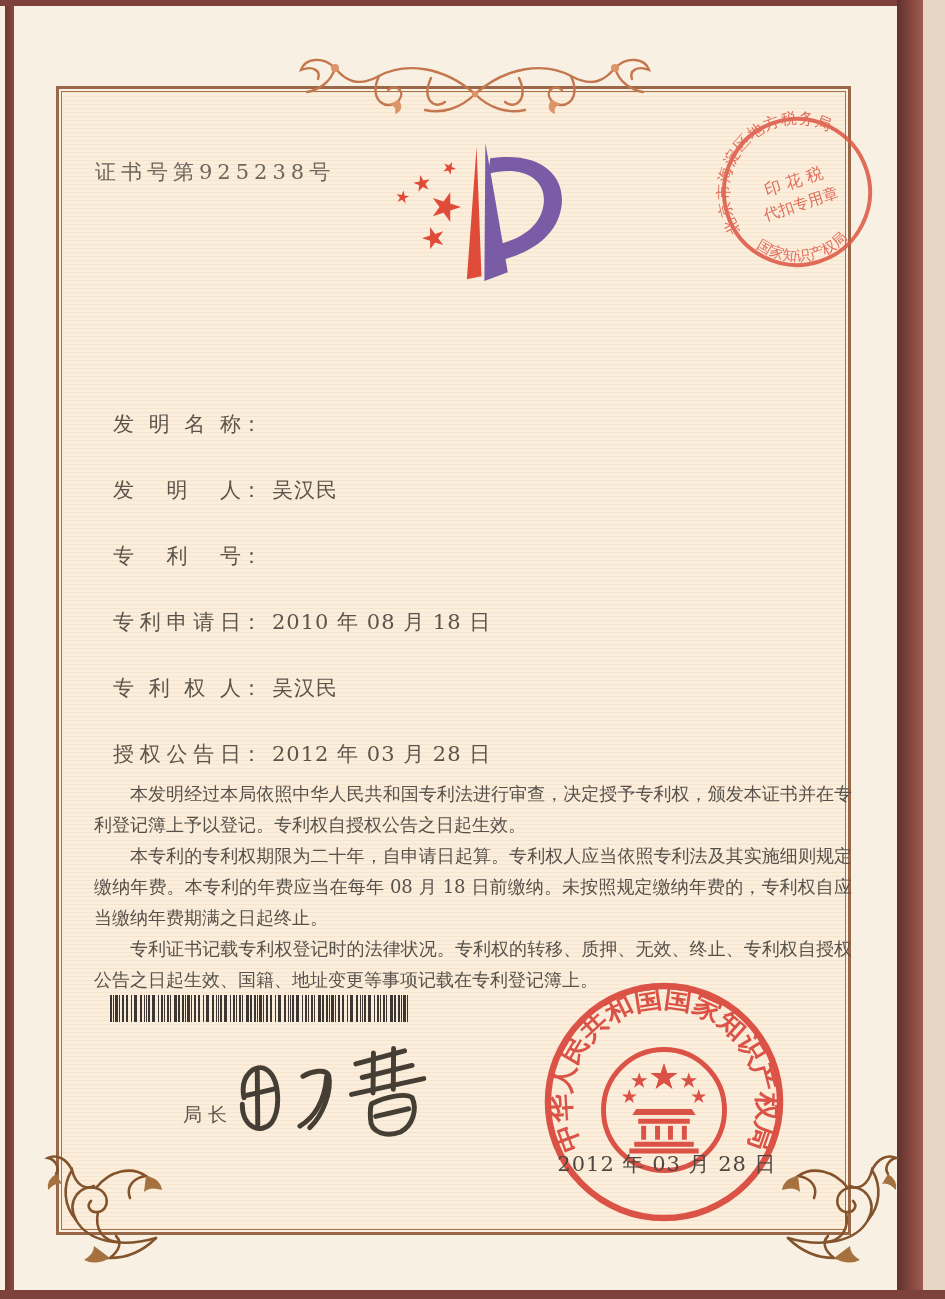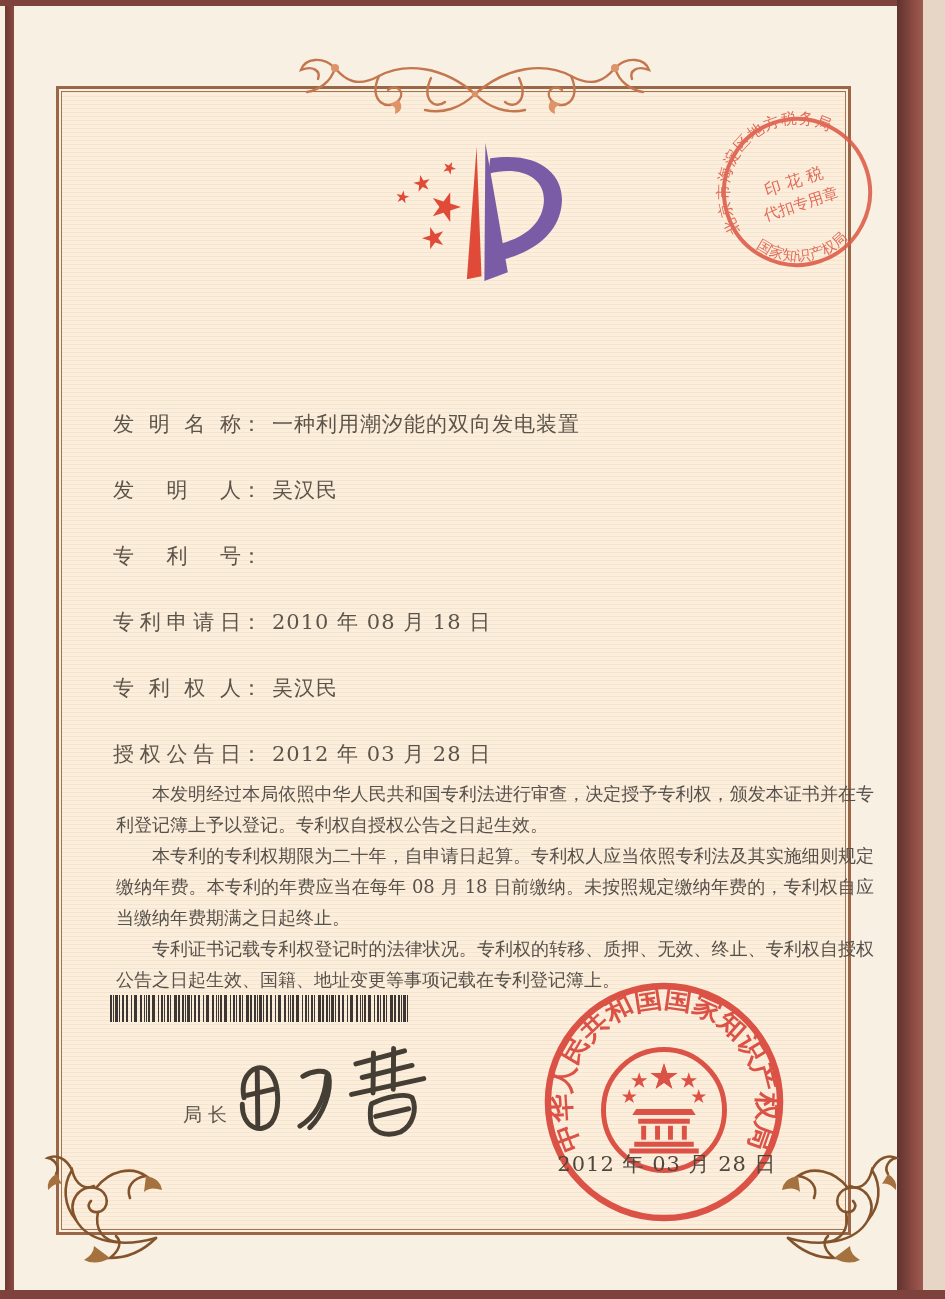--- a/index.html
+++ b/index.html
@@ -18,21 +18,21 @@
   .frame-inner{position:absolute;left:2px;top:2px;right:2px;bottom:2px;border:1px solid #a5744f;
     background:repeating-linear-gradient(180deg,#f7e4cd 0px,#f7e4cd 1px,#fbeedc 1px,#fbeedc 4px);}
   .cert-no{left:95px;top:158px;font-size:21px;letter-spacing:5px;color:#6e665c;}
   .title{left:0;top:290px;width:100%;text-align:center;font-size:45px;font-weight:600;
          letter-spacing:28px;padding-left:28px;box-sizing:border-box;color:#5a5147;}
   .fields{left:113px;top:410px;display:flex;flex-direction:column;gap:37px;}
   .frow{display:flex;align-items:baseline;font-size:21px;color:#5c544a;height:29px;white-space:nowrap;}
   .flabel{display:inline-block;width:128px;text-align:justify;text-align-last:justify;}
   .fcolon{margin:0 2px 0 0;}
   .fvalue{margin-left:8px;letter-spacing:1px;}
-  .paras{left:116px;top:778px;width:758px;font-size:18px;line-height:31px;color:#57514b;
+  .paras{left:94px;top:778px;width:758px;font-size:18px;line-height:31px;color:#57514b;
          text-align:justify;}
   .paras p{margin:0;text-indent:2em;}
   .barcode{left:110px;top:995px;width:306px;height:27px;display:flex;align-items:stretch;}
   .barcode .bar{background:#3c3733;}
   .barcode .gap{background:transparent;}
   .sig-title{left:183px;top:1102px;font-size:19px;color:#5c544a;letter-spacing:6px;}
   .seal-date{left:548px;top:1150px;width:238px;text-align:center;font-size:21px;color:#4e473f;letter-spacing:1px;}
   .footer{left:0;top:1203px;width:100%;text-align:center;font-size:16px;color:#6a5e50;letter-spacing:3px;}
   svg text{font-family:"DejaVu Serif","Liberation Serif",serif;}
 </style>
@@ -105,20 +105,21 @@
         <path d="M62,66 C58,84 68,96 84,96"></path>
       </g>
       <g fill="#a4713f">
         <path d="M110,30 q14,2 16,14 q-12,-4 -18,2 Z"></path>
         <path d="M74,112 q-14,8 -26,2 q10,-6 10,-14 Z"></path>
         <path d="M20,28 q-10,6 -8,16 q8,-8 14,-6 Z"></path>
       </g>
     </g>
   </svg>
 
+  <div class="abs cert-no">证书号第925238号</div>
 
   <svg class="abs" style="left:383px;top:133px;" width="195" height="152" viewBox="0 0 200 156">
     <defs>
       <path id="star" d="M0,-10 L2.245,-3.09 L9.511,-3.09 L3.633,1.18 L5.878,8.09 L0,3.82 L-5.878,8.09 L-3.633,1.18 L-9.511,-3.09 L-2.245,-3.09 Z"></path>
     </defs>
     <g fill="#e04a38">
       <use href="#star" transform="translate(64,76) rotate(18) scale(1.6)"></use>
       <use href="#star" transform="translate(40,52) rotate(-12) scale(0.9)"></use>
       <use href="#star" transform="translate(20,66) rotate(10) scale(0.7)"></use>
       <use href="#star" transform="translate(68,36) rotate(25) scale(0.7)"></use>
@@ -145,21 +146,20 @@
       <text x="85" y="80" text-anchor="middle" font-size="15">印 花 税</text>
       <text x="85" y="101" text-anchor="middle" font-size="14">代扣专用章</text>
     </g>
   </svg>
 
 
   <div class="abs fields">
     <div class="frow">
       <span class="flabel">发明名称</span>
         <span class="fcolon">：</span>
-      <span class="fvalue">一种利用潮汐能的双向发电装置</span>
     </div>
     <div class="frow">
       <span class="flabel">发明人</span>
         <span class="fcolon">：</span>
       <span class="fvalue">吴汉民</span>
     </div>
     <div class="frow">
       <span class="flabel">专利号</span>
         <span class="fcolon">：</span>
     </div>

